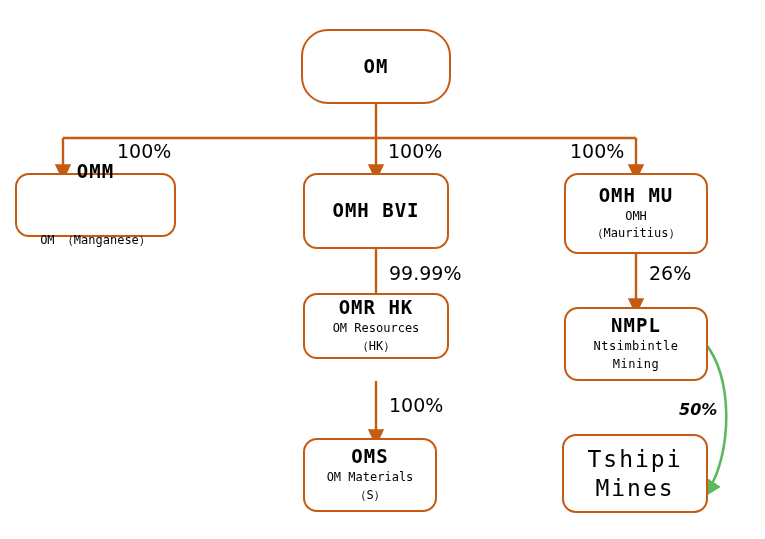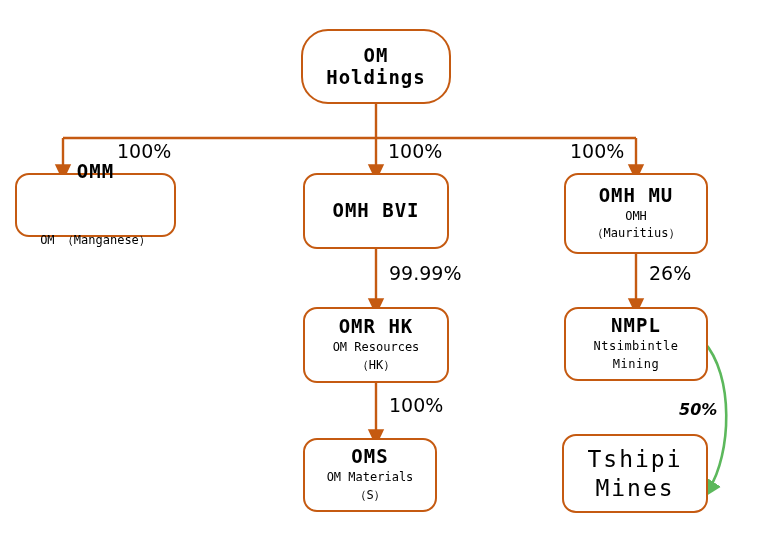--- a/index.html
+++ b/index.html
@@ -109,39 +109,38 @@
 
     <path d="M636,254 L636,306" stroke="#C55A11" stroke-width="2.4" fill="none" marker-end="url(#arrow-orange)"></path>
 
     <path d="M376,381 L376,437" stroke="#C55A11" stroke-width="2.4" fill="none" marker-end="url(#arrow-orange)"></path>
 
     <path d="M703,341 C735,375 731,455 709,489" stroke="#5CB85C" stroke-width="2.6" fill="none" marker-end="url(#arrow-green)"></path>
   </svg>
 
   <div class="node-box" style="left:301px; top:29px; width:150px; height:75px;border-radius:27px;">
     <div class="node-title">OM</div>
-    <div class="node-title">Holdings</div>
   </div>
 
   <div class="node-box" style="left:15px; top:173px; width:161px; height:64px;gap:48px;">
     <div class="node-title">OMM</div>
     <div class="node-sub">OM （Manganese）</div>
   </div>
 
   <div class="node-box" style="left:303px; top:173px; width:146px; height:76px;">
     <div class="node-title">OMH BVI</div>
   </div>
 
   <div class="node-box" style="left:564px; top:173px; width:144px; height:81px;">
     <div class="node-title">OMH MU</div>
     <div class="node-sub">OMH</div>
     <div class="node-sub">（Mauritius）</div>
   </div>
 
-  <div class="node-box" style="left:303px; top:307px; width:146px; height:76px;">
+  <div class="node-box" style="left:303px; top:293px; width:146px; height:66px;">
     <div class="node-title">OMR HK</div>
     <div class="node-sub">OM Resources</div>
     <div class="node-sub">（HK）</div>
   </div>
 
   <div class="node-box" style="left:564px; top:307px; width:144px; height:74px;">
     <div class="node-title">NMPL</div>
     <div class="node-sub wide">Ntsimbintle</div>
     <div class="node-sub wide">Mining</div>
   </div>

